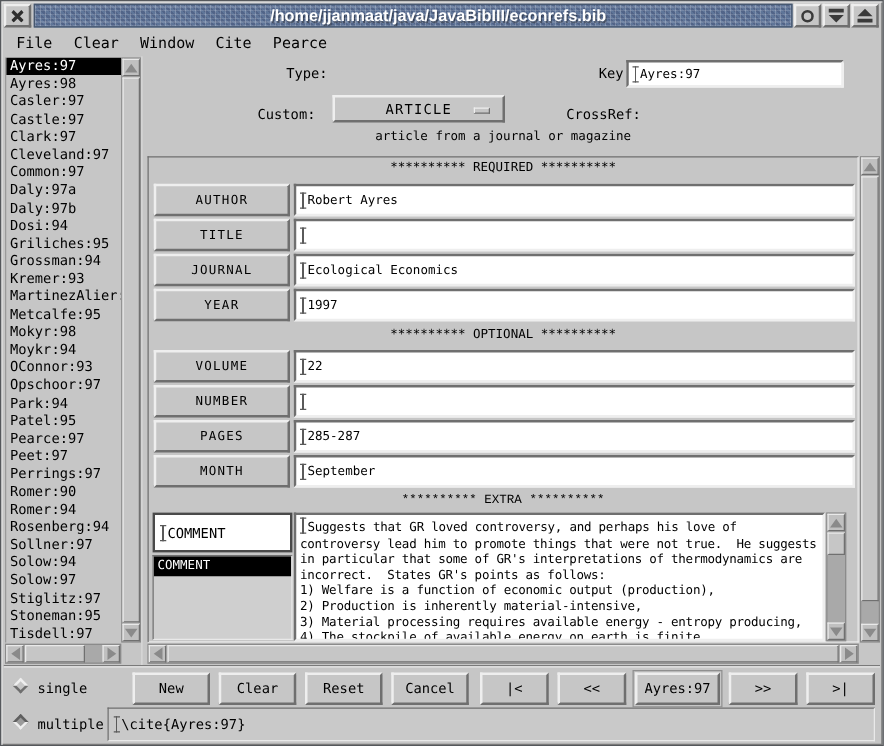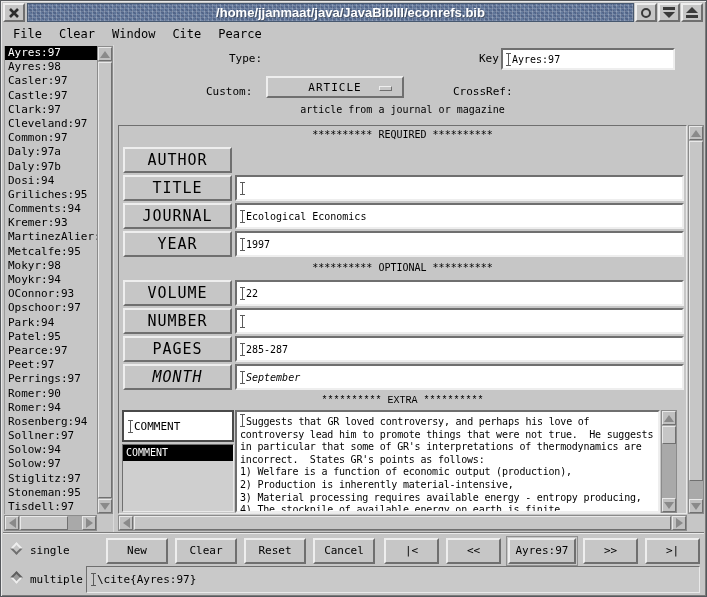--- a/index.html
+++ b/index.html
@@ -80,21 +80,21 @@
                display:flex; align-items:center; padding:0 3px; font-size:10px; }
   .desc { position:absolute; top:59px; left:0; width:569px; text-align:center; font-size:10px; }
 
   
   .form-frame { position:absolute; left:117px; top:124px; width:569px; height:389px;
                 border:1px solid; border-color:#6f6f6f #e9e9e9 #e9e9e9 #6f6f6f; }
   .sec-header { position:absolute; left:0; width:100%; text-align:center; font-size:10px; white-space:pre; }
   .frow { position:absolute; left:0; width:100%; height:26px; }
   .flabel { position:absolute; left:4px; top:0; width:109px; height:26px;
             display:flex; align-items:center; justify-content:center;
-            font-size:15px; letter-spacing:1px;text-align:right; }
+            font-size:10px; letter-spacing:1px;text-align:right; }
   .finput { position:absolute; left:116px; top:0; width:449px; height:26px;
             display:flex; align-items:center; padding:0 3px; font-size:10px; overflow:hidden; white-space:nowrap; }
   .ibeam { flex:none; display:inline-block; width:5px; height:13px; margin-right:1px; position:relative; vertical-align:-2px;
            background:linear-gradient(to right, transparent 2px, #5a5a5a 2px, #5a5a5a 3px, transparent 3px); }
   .ibeam::before, .ibeam::after { content:""; position:absolute; left:0; width:5px; height:1px; background:#5a5a5a; }
   .ibeam::before { top:0; } .ibeam::after { bottom:0; }
 
   .extra-name { position:absolute; left:3px; top:284px; width:112px; height:32px;
                 background:#fff; border:2px solid #4a4a4a; box-shadow: inset 0 0 0 2px #fff;
                 display:flex; align-items:center; padding:0 4px; font-size:11px; }
@@ -166,21 +166,21 @@
       <div class="list-item">Ayres:98</div>
       <div class="list-item">Casler:97</div>
       <div class="list-item">Castle:97</div>
       <div class="list-item">Clark:97</div>
       <div class="list-item">Cleveland:97</div>
       <div class="list-item">Common:97</div>
       <div class="list-item">Daly:97a</div>
       <div class="list-item">Daly:97b</div>
       <div class="list-item">Dosi:94</div>
       <div class="list-item">Griliches:95</div>
-      <div class="list-item">Comments:94</div>
+      <div class="list-item">Grossman:94</div>
       <div class="list-item">Kremer:93</div>
       <div class="list-item">MartinezAlier:9</div>
       <div class="list-item">Metcalfe:95</div>
       <div class="list-item">Mokyr:98</div>
       <div class="list-item">Moykr:94</div>
       <div class="list-item">OConnor:93</div>
       <div class="list-item">Opschoor:97</div>
       <div class="list-item">Park:94</div>
       <div class="list-item">Patel:95</div>
       <div class="list-item">Pearce:97</div>
@@ -233,20 +233,24 @@
     <span class="eh-label" style="left:88px; top:40px;">Custom:</span>
     <span class="eh-label" style="left:335px; top:40px;">CrossRef:</span>
     <div class="desc">article from a journal or magazine</div>
   </div>
 
   <div class="form-frame">
     <div class="sec-header" style="top:3px;">********** REQUIRED **********</div>
     <div>
         <div class="frow" style="top: 21px;">
           <div class="flabel up">AUTHOR</div>
+          <div class="finput white-down">
+            <span class="ibeam"></span>
+            <span>Robert Ayres</span>
+          </div>
         </div>
         <div class="frow" style="top: 49px;">
           <div class="flabel up">TITLE</div>
           <div class="finput white-down">
             <span class="ibeam"></span>
           </div>
         </div>
         <div class="frow" style="top: 77px;">
           <div class="flabel up">JOURNAL</div>
           <div class="finput white-down">
@@ -278,21 +282,21 @@
             <span></span>
           </div>
         </div>
         <div class="frow" style="top: 210px;">
           <div class="flabel up">PAGES</div>
           <div class="finput white-down">
             <span class="ibeam"></span>
             <span>285-287</span>
           </div>
         </div>
-        <div class="frow" style="top: 238px; font-style: italic;">
+        <div class="frow" style="top: 238px;">
           <div class="flabel up">MONTH</div>
           <div class="finput white-down">
             <span class="ibeam"></span>
             <span>September</span>
           </div>
         </div>
       </div>
     <div class="sec-header" style="top:269px;font-family:Liberation Mono, monospace;">********** EXTRA **********</div>
 
     <div class="extra-name">

